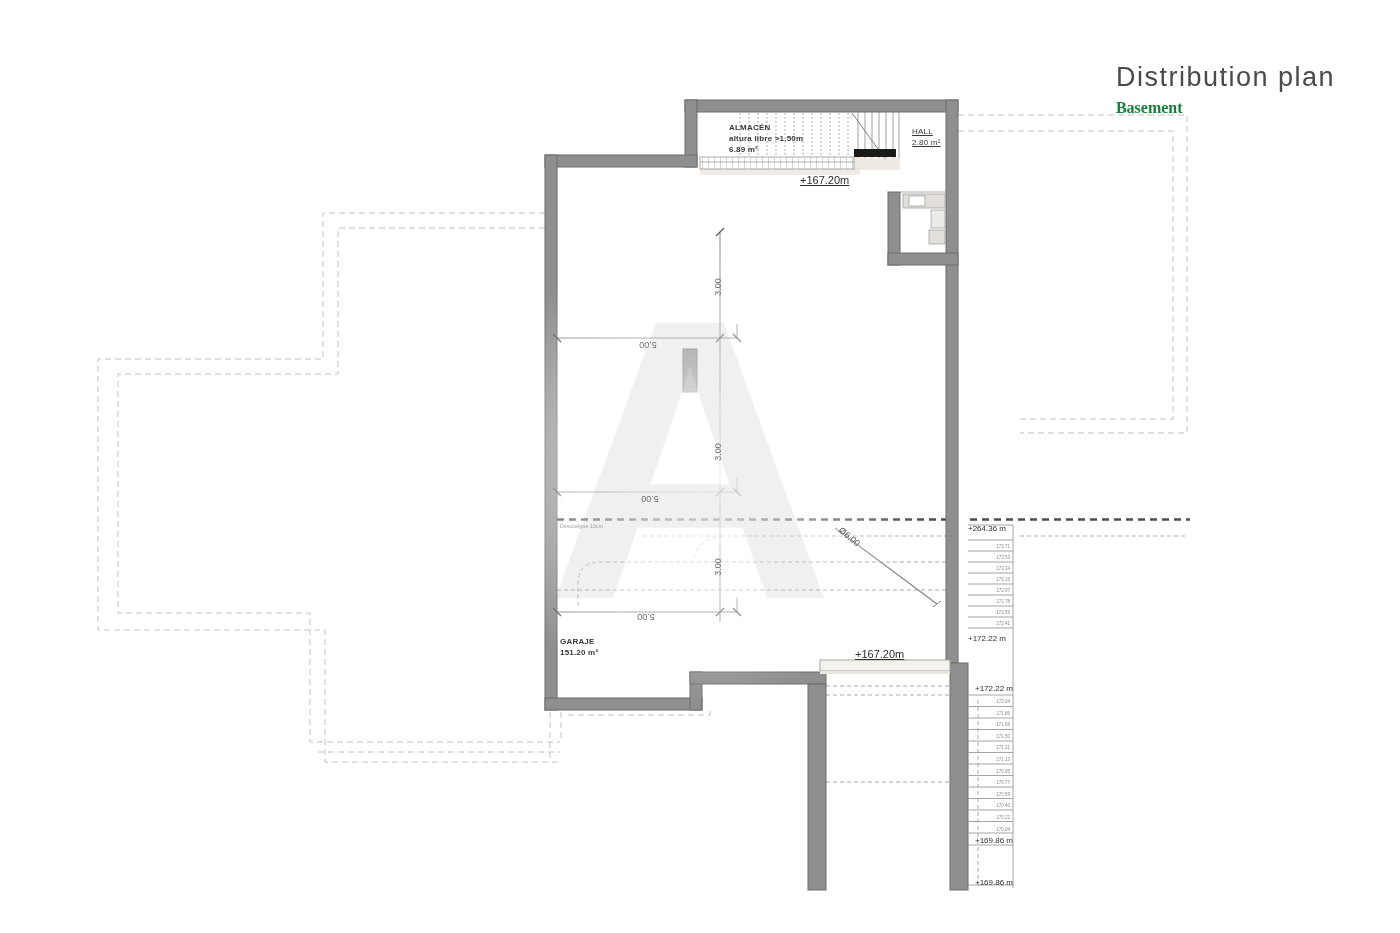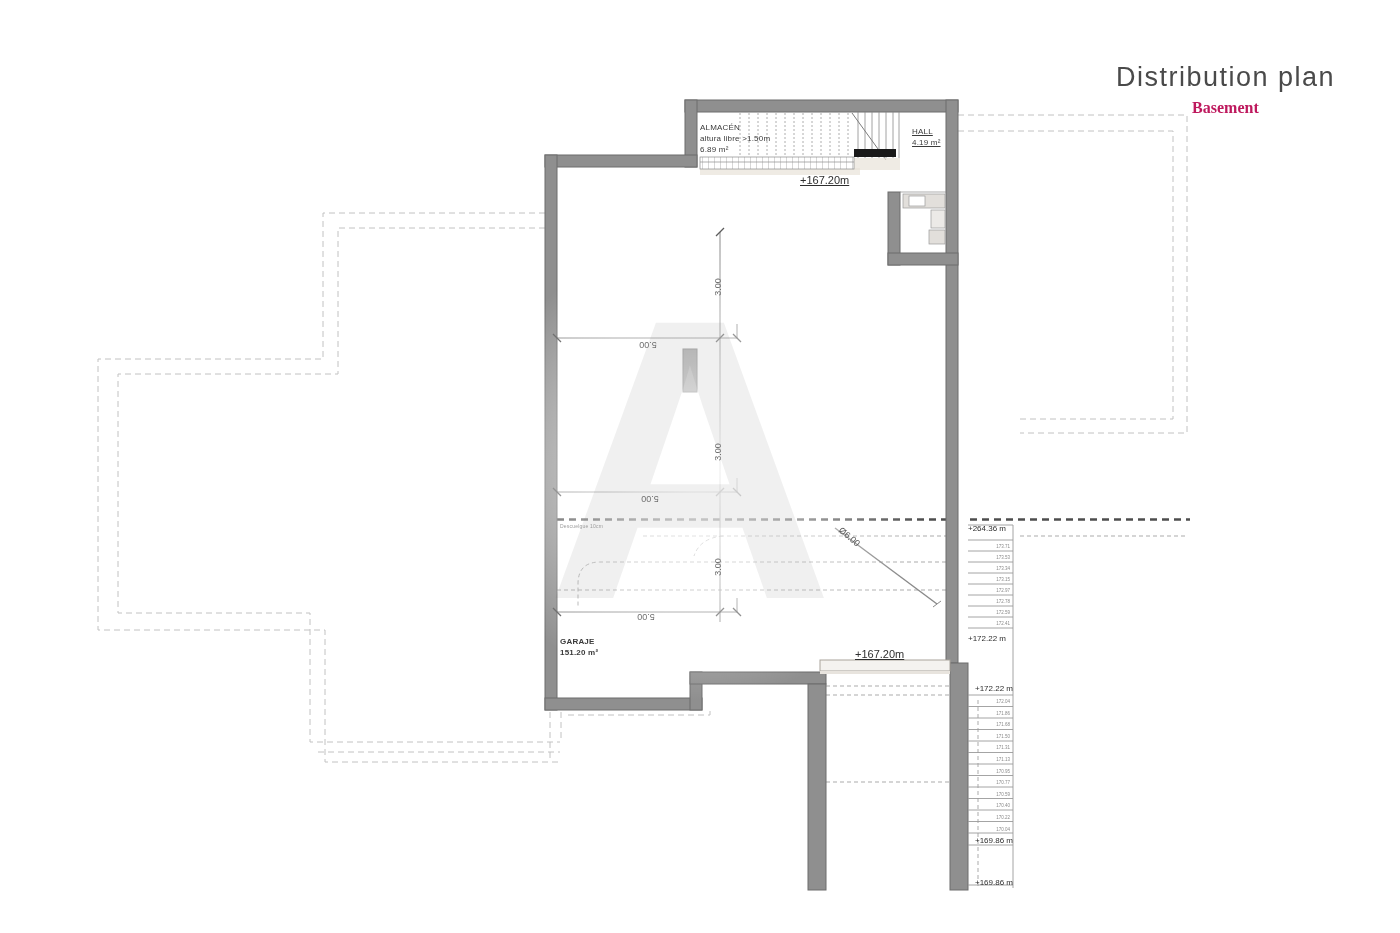--- a/index.html
+++ b/index.html
@@ -1,22 +1,22 @@
 <!DOCTYPE html>
 <html><head>
 <meta charset="utf-8">
 <style>
   html,body{margin:0;padding:0;background:#ffffff;}
   .canvas{position:relative;width:1400px;height:933px;background:#ffffff;overflow:hidden;
           font-family:"Liberation Sans",sans-serif;color:#3a3a3a;}
   svg{position:absolute;left:0;top:0;}
   
-  .title-block{position:absolute;right:65px;top:62px;text-align:center;}
+  .title-block{position:absolute;right:65px;top:62px;text-align:left;}
   .title-main{font-size:27px;letter-spacing:1.5px;color:#4a4a4a;font-weight:400;}
-  .title-sub{font-family:"Liberation Serif",serif;font-size:16px;font-weight:600;color:#be185d;margin-top:6px;}
+  .title-sub{font-family:"Liberation Serif",serif;font-size:16px;font-weight:600;color:#15803d;margin-top:6px;}
   
   .room-label{position:absolute;font-size:8px;line-height:11px;color:#3a3a3a;letter-spacing:.2px;}
   .lvl{position:absolute;font-size:11px;color:#2e2e2e;white-space:nowrap;text-decoration:underline;}
   .lvl-small{position:absolute;font-size:8px;color:#2e2e2e;white-space:nowrap;}
   .dim{position:absolute;font-size:9px;color:#6f6f6f;white-space:nowrap;}
   .rot-ccw{transform:rotate(-90deg);transform-origin:center;}
   .rot-flip{transform:rotate(180deg);transform-origin:center;}
   .rot-diag{transform:rotate(40deg);transform-origin:left center;}
   .note{position:absolute;font-size:5px;color:#9a9a9a;letter-spacing:.2px;}
   
@@ -148,28 +148,28 @@
   </svg>
 
   <div class="wm-glow"></div>
   <div class="wm-letter">A</div>
 
   <div class="title-block">
     <div class="title-main">Distribution plan</div>
     <div class="title-sub">Basement</div>
   </div>
 
-  <div class="room-label" style="left:700px;top:122px;">
+  <div class="room-label" style="left:729px;top:122px;font-weight:bold;">
     <div>ALMACÉN</div>
     <div>altura libre &gt;1.50m</div>
     <div>6.89 m²</div>
   </div>
   <div class="room-label" style="left:912px;top:126px;text-decoration:underline;">
     <div>HALL</div>
-    <div>4.19 m²</div>
+    <div>2.80 m²</div>
   </div>
   <div class="room-label" style="left:560px;top:636px;font-weight:bold;">
     <div>GARAJE</div>
     <div>151.20 m²</div>
   </div>
 
   <div class="lvl" style="left:800px;top:174px;">+167.20m</div>
   <div class="lvl" style="left:855px;top:648px;">+167.20m</div>
   <div class="lvl-small" style="left:968px;top:524px;">+264.36 m</div>
   <div class="lvl-small" style="left:968px;top:634px;">+172.22 m</div>

